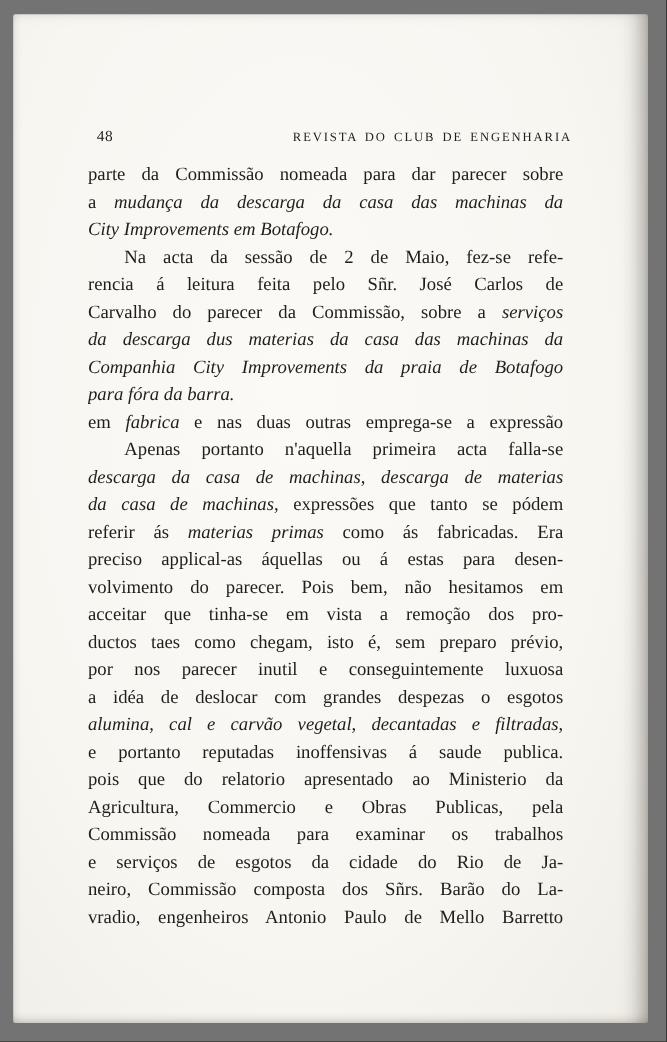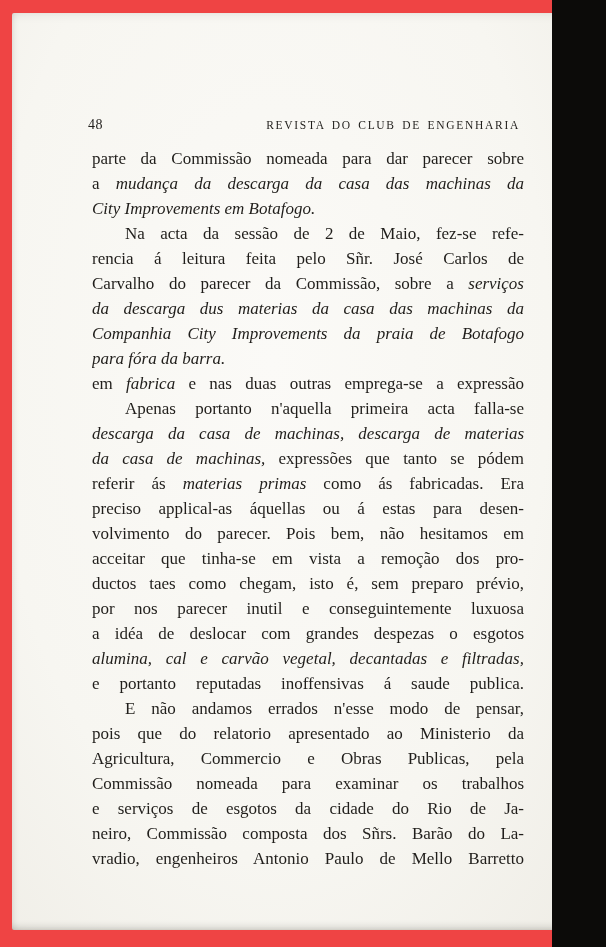--- a/index.html
+++ b/index.html
@@ -2,23 +2,23 @@
 <html><head>
 <meta charset="utf-8">
 <style>
   html, body {
     margin: 0;
     padding: 0;
     background: #0c0b09;
   }
   .scan {
     position: relative;
-    width: 552px;
+    width: 606px;
     height: 947px;
-    background: #ef4444;
+    background: #737373;
     overflow: hidden;
     font-family: "Liberation Serif", serif;
   }
   .page {
     position: absolute;
     left: 12px;
     top: 13px;
     width: 577px;
     height: 917px;
     background: radial-gradient(ellipse at 45% 38%, #fbfaf7 0%, #f7f6f1 62%, #efede6 100%);
@@ -47,21 +47,21 @@
     display: block;
     width: 100%;
     text-align: right;
     font-size: 11.5px;
     letter-spacing: 1.7px;
     padding-top: 2px;
     word-spacing: 2px;
   }
   .text-block {
     position: absolute;
-    left: 80px;
+    left: 68px;
     top: 133px;
     width: 432px;
     font-size: 17px;
     line-height: 25px;
   }
   .line {
     text-align: justify;
     text-align-last: left;
     height: 25px;
     overflow: hidden;
@@ -104,21 +104,20 @@
         <div class="line just"><span class="seg-italic">da casa de machinas,</span><span class="seg-roman"> expressões que tanto se pódem</span></div>
         <div class="line just"><span class="seg-roman">referir ás </span><span class="seg-italic">materias primas</span><span class="seg-roman"> como ás fabricadas. Era</span></div>
         <div class="line just"><span class="seg-roman">preciso applical-as áquellas ou á estas para desen-</span></div>
         <div class="line just"><span class="seg-roman">volvimento do parecer. Pois bem, não hesitamos em</span></div>
         <div class="line just"><span class="seg-roman">acceitar que tinha-se em vista a remoção dos pro-</span></div>
         <div class="line just"><span class="seg-roman">ductos taes como chegam, isto é, sem preparo prévio,</span></div>
         <div class="line just"><span class="seg-roman">por nos parecer inutil e conseguintemente luxuosa</span></div>
         <div class="line just"><span class="seg-roman">a idéa de deslocar com grandes despezas o esgotos</span></div>
         <div class="line just"><span class="seg-italic">alumina, cal e carvão vegetal, decantadas e filtradas,</span></div>
         <div class="line just"><span class="seg-roman">e portanto reputadas inoffensivas á saude publica.</span></div>
-        <div class="line indent just"><span class="seg-roman">E não andamos errados n'esse modo de pensar,</span></div>
         <div class="line just"><span class="seg-roman">pois que do relatorio apresentado ao Ministerio da</span></div>
         <div class="line just"><span class="seg-roman">Agricultura, Commercio e Obras Publicas, pela</span></div>
         <div class="line just"><span class="seg-roman">Commissão nomeada para examinar os trabalhos</span></div>
         <div class="line just"><span class="seg-roman">e serviços de esgotos da cidade do Rio de Ja-</span></div>
         <div class="line just"><span class="seg-roman">neiro, Commissão composta dos Sñrs. Barão do La-</span></div>
         <div class="line just"><span class="seg-roman">vradio, engenheiros Antonio Paulo de Mello Barretto</span></div>
       </div>
   </div>
 </div>
 

